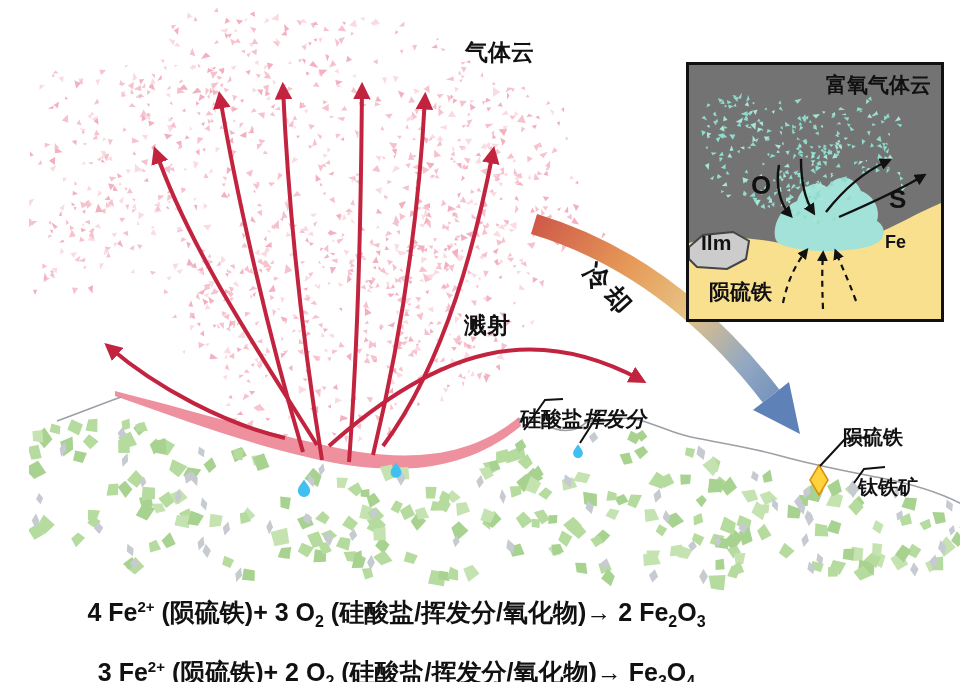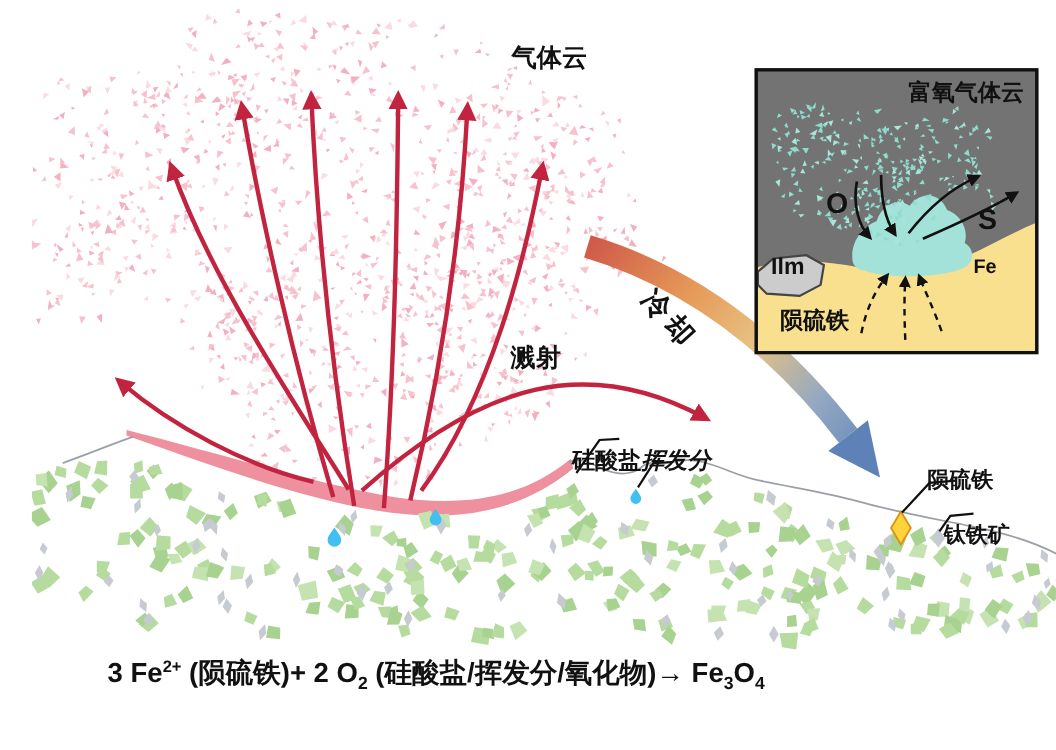--- a/index.html
+++ b/index.html
@@ -1843,16 +1843,17 @@
     </svg>
     <div class="label inset-title">富氧气体云</div>
     <div class="label inset-o">O</div>
     <div class="label inset-s">S</div>
     <div class="label inset-ilm">Ilm</div>
     <div class="label inset-fe">Fe</div>
     <div class="label inset-troilite">陨硫铁</div>
   </div>
 
   <div id="equations">
+    <div><span>4 Fe</span><span class="sup">2+</span><span> (陨硫铁)+ 3 O</span><span class="sub">2</span><span> (硅酸盐/挥发分/氧化物)→ 2 Fe</span><span class="sub">2</span><span>O</span><span class="sub">3</span></div>
     <div><span>3 Fe</span><span class="sup">2+</span><span> (陨硫铁)+ 2 O</span><span class="sub">2</span><span> (硅酸盐/挥发分/氧化物)→ Fe</span><span class="sub">3</span><span>O</span><span class="sub">4</span></div>
   </div>
 
 </div>
 
 </body></html>

